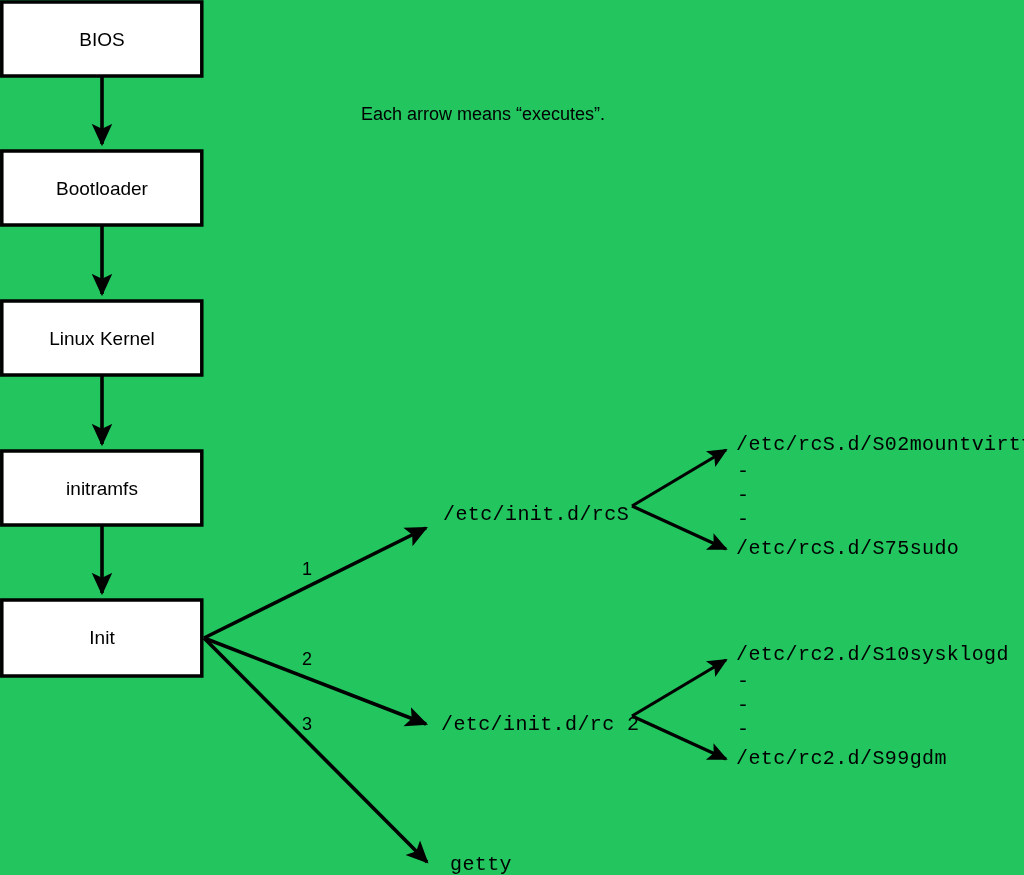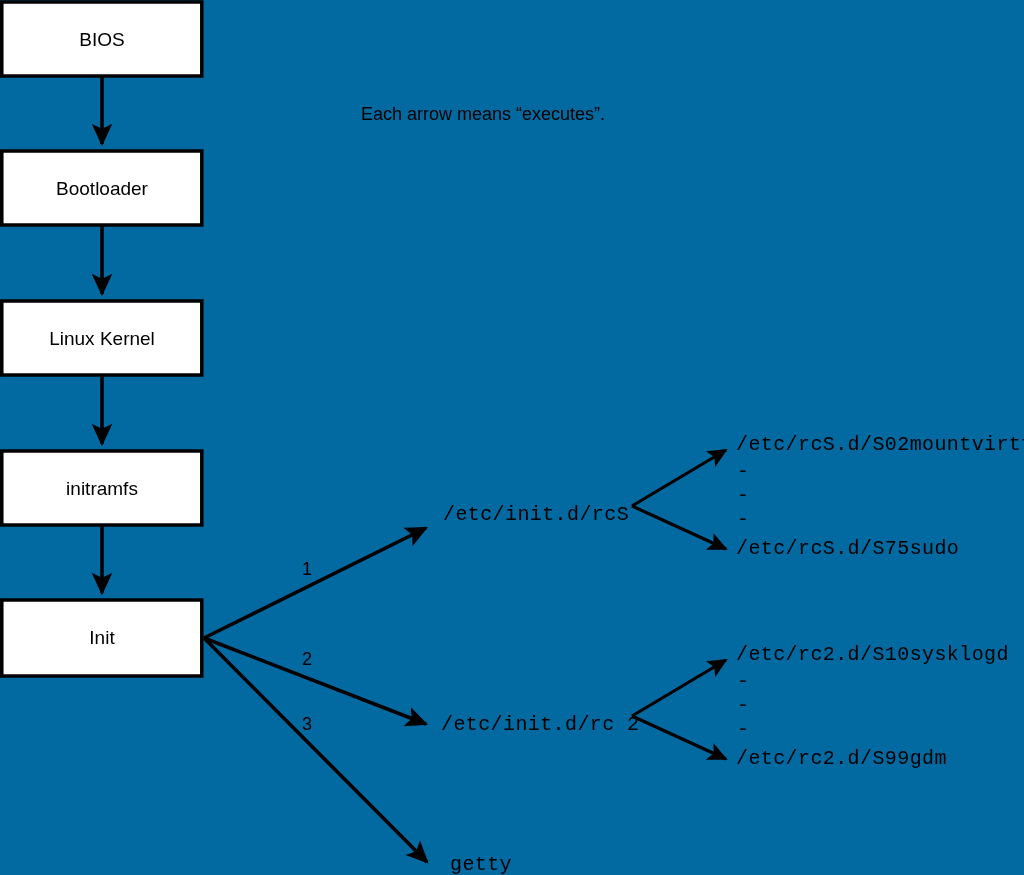--- a/index.html
+++ b/index.html
@@ -4,21 +4,21 @@
 <style>
   html, body {
     margin: 0;
     padding: 0;
     background: #ffffff;
   }
   #diagram-root {
     position: relative;
     width: 1024px;
     height: 875px;
-    background: #0369a1;
+    background: #22c55e;
     overflow: hidden;
     font-family: "Liberation Sans", sans-serif;
   }
   svg.canvas {
     position: absolute;
     top: 0;
     left: 0;
     width: 1024px;
     height: 875px;
     display: block;

